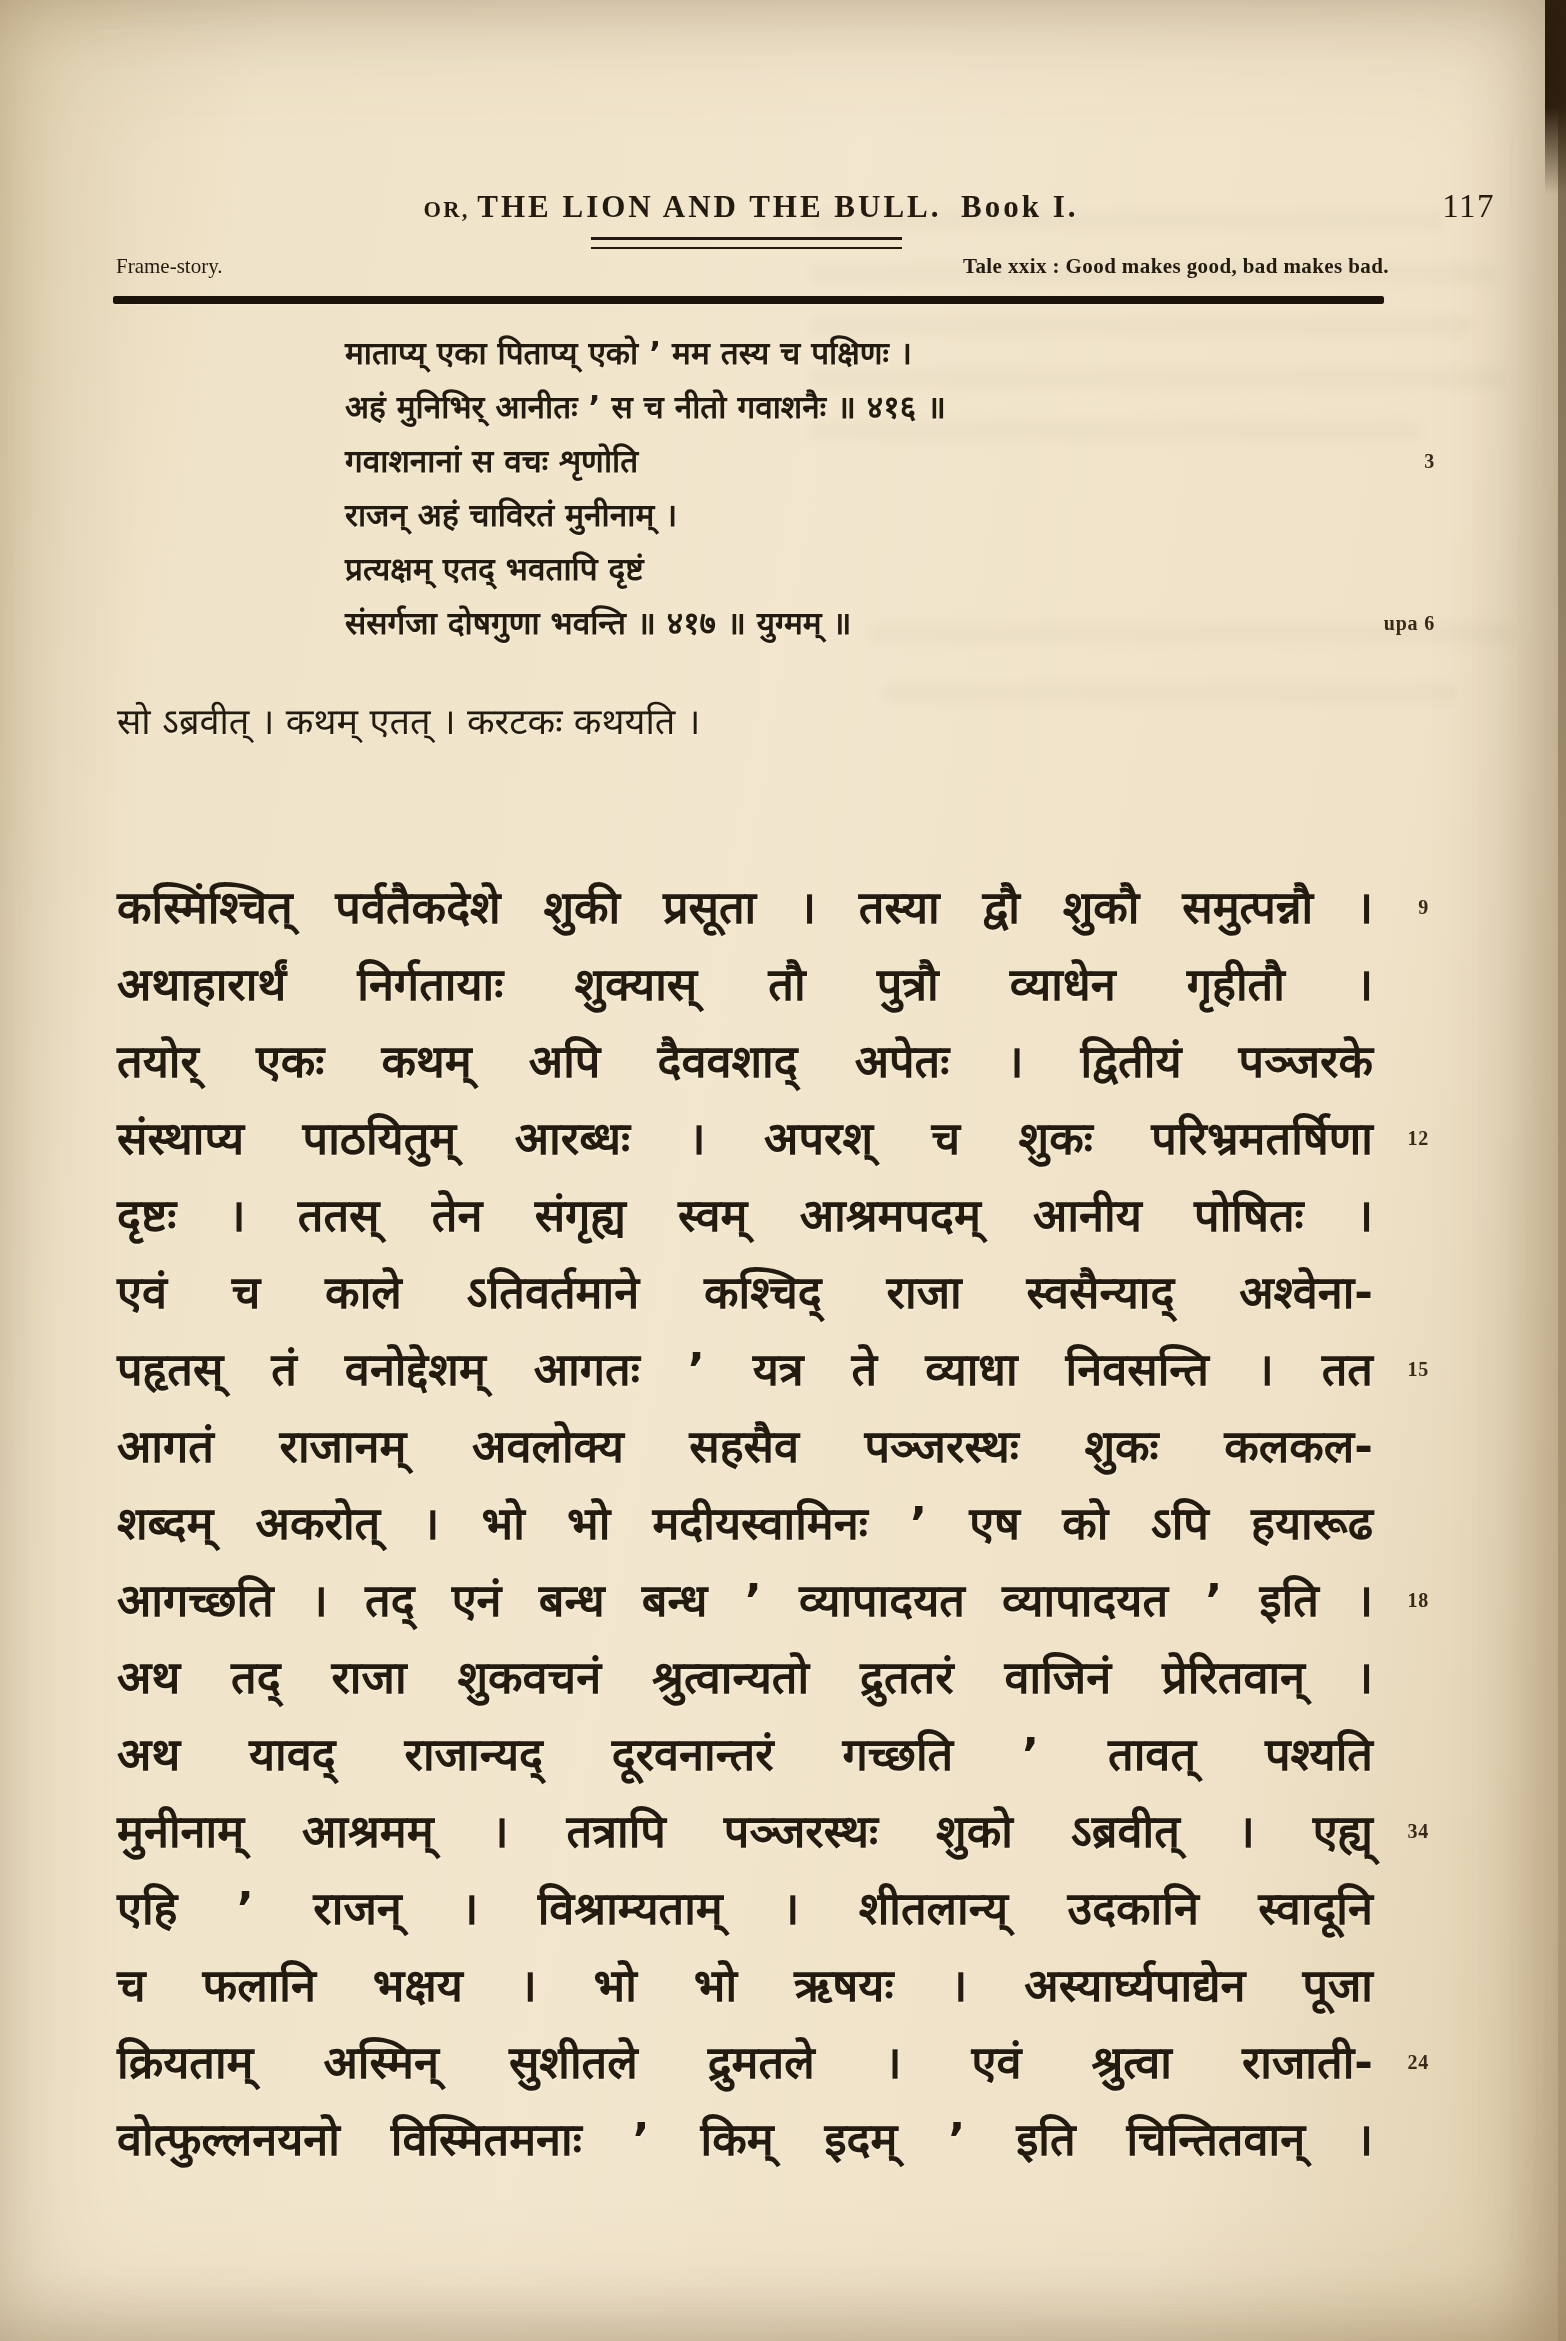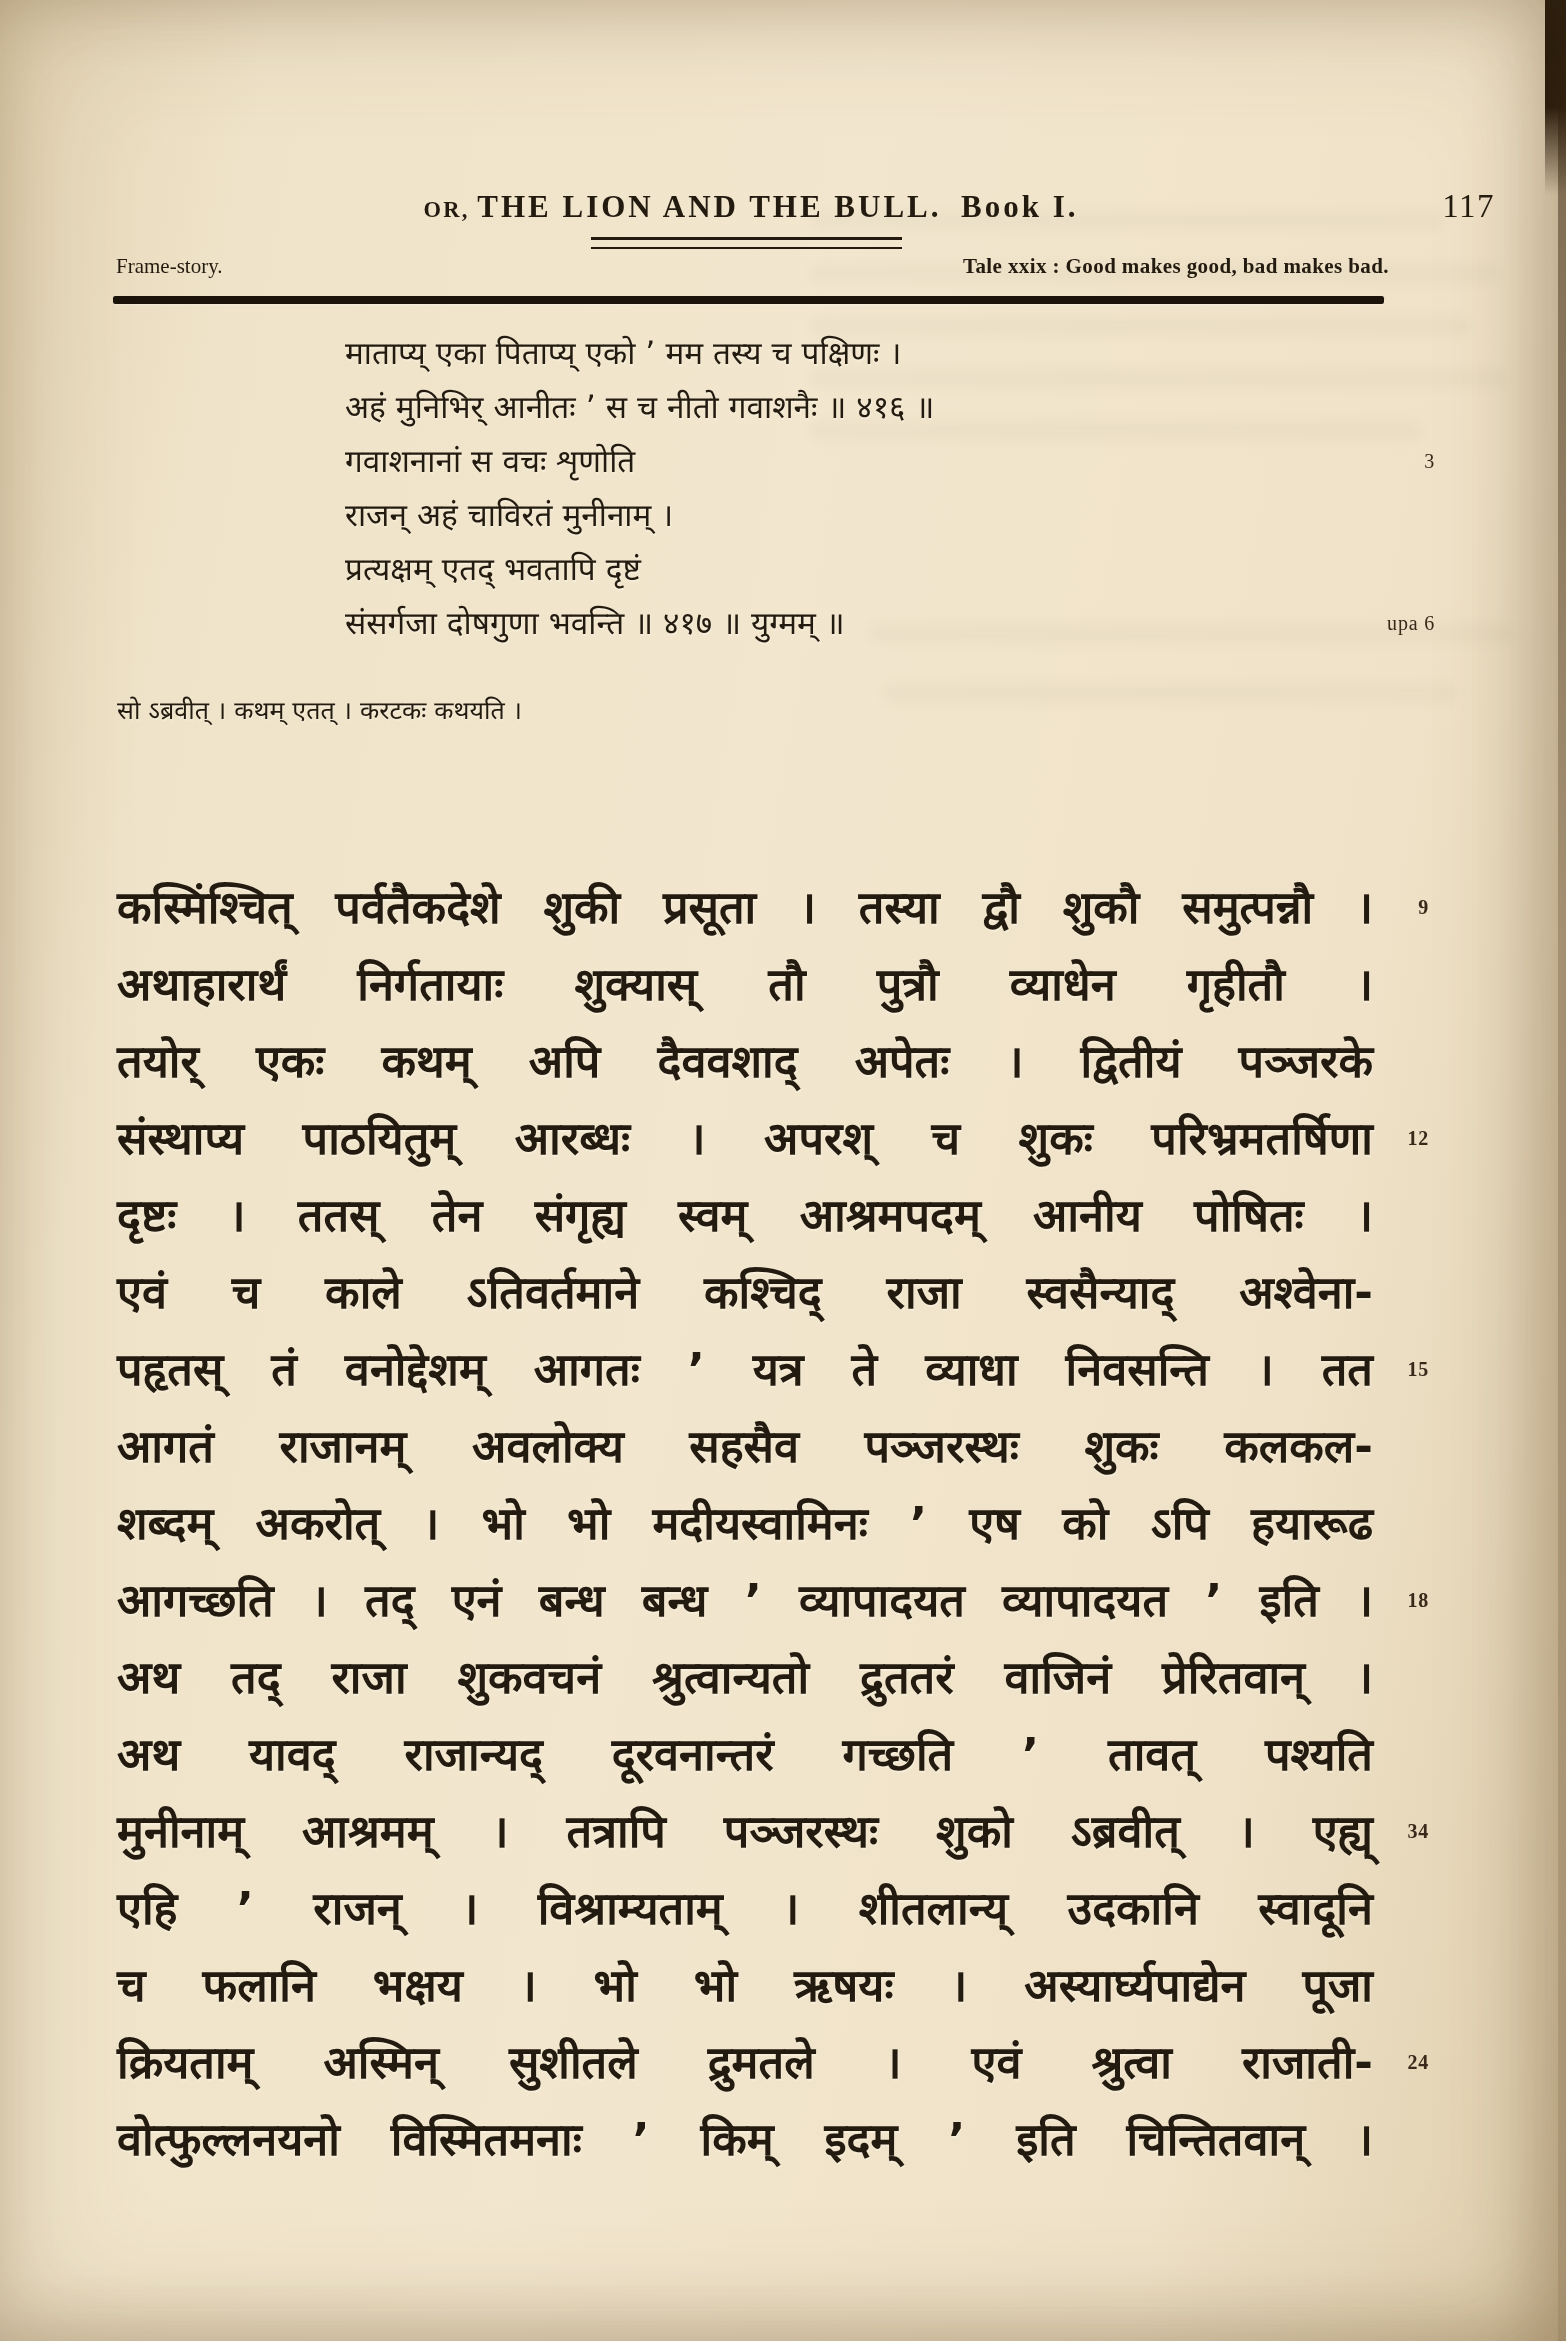--- a/index.html
+++ b/index.html
@@ -67,24 +67,24 @@
   .head-right{font-weight:700;letter-spacing:0.4px;}
   .thick-rule{
     position:absolute;left:113px;top:296px;width:1271px;height:7.5px;
     background:#1c130a;border-radius:2.3px;
     box-shadow:0 1.5px 0 rgba(255,255,255,.25);
   }
 
   
   .sa{text-shadow:0.8px 1.5px 0 rgba(255,252,240,.35);}
   .verse{position:absolute;left:345px;top:326px;width:1028px;}
-  .verse-line{position:relative;height:54px;line-height:54px;font-size:31.5px;white-space:nowrap;}
+  .verse-line{position:relative;height:54px;line-height:54px;font-size:31.5px;white-space:nowrap;font-weight:bold;}
   .prose-intro{
     position:absolute;left:117px;top:659px;width:1256px;
-    font-size:25px;line-height:54px;white-space:nowrap;
+    font-size:36px;line-height:54px;white-space:nowrap;
   }
   .story-heading{
     position:absolute;left:117px;top:797px;width:1256px;
     text-align:center;font-size:41px;letter-spacing:2.3px;font-weight:700;
   }
   .body-text{position:absolute;left:117px;top:869px;width:1256px;}
   .body-line{
     position:relative;height:77px;line-height:77px;font-size:45px;
     text-align:justify;text-align-last:justify;font-weight:bold;
   }

